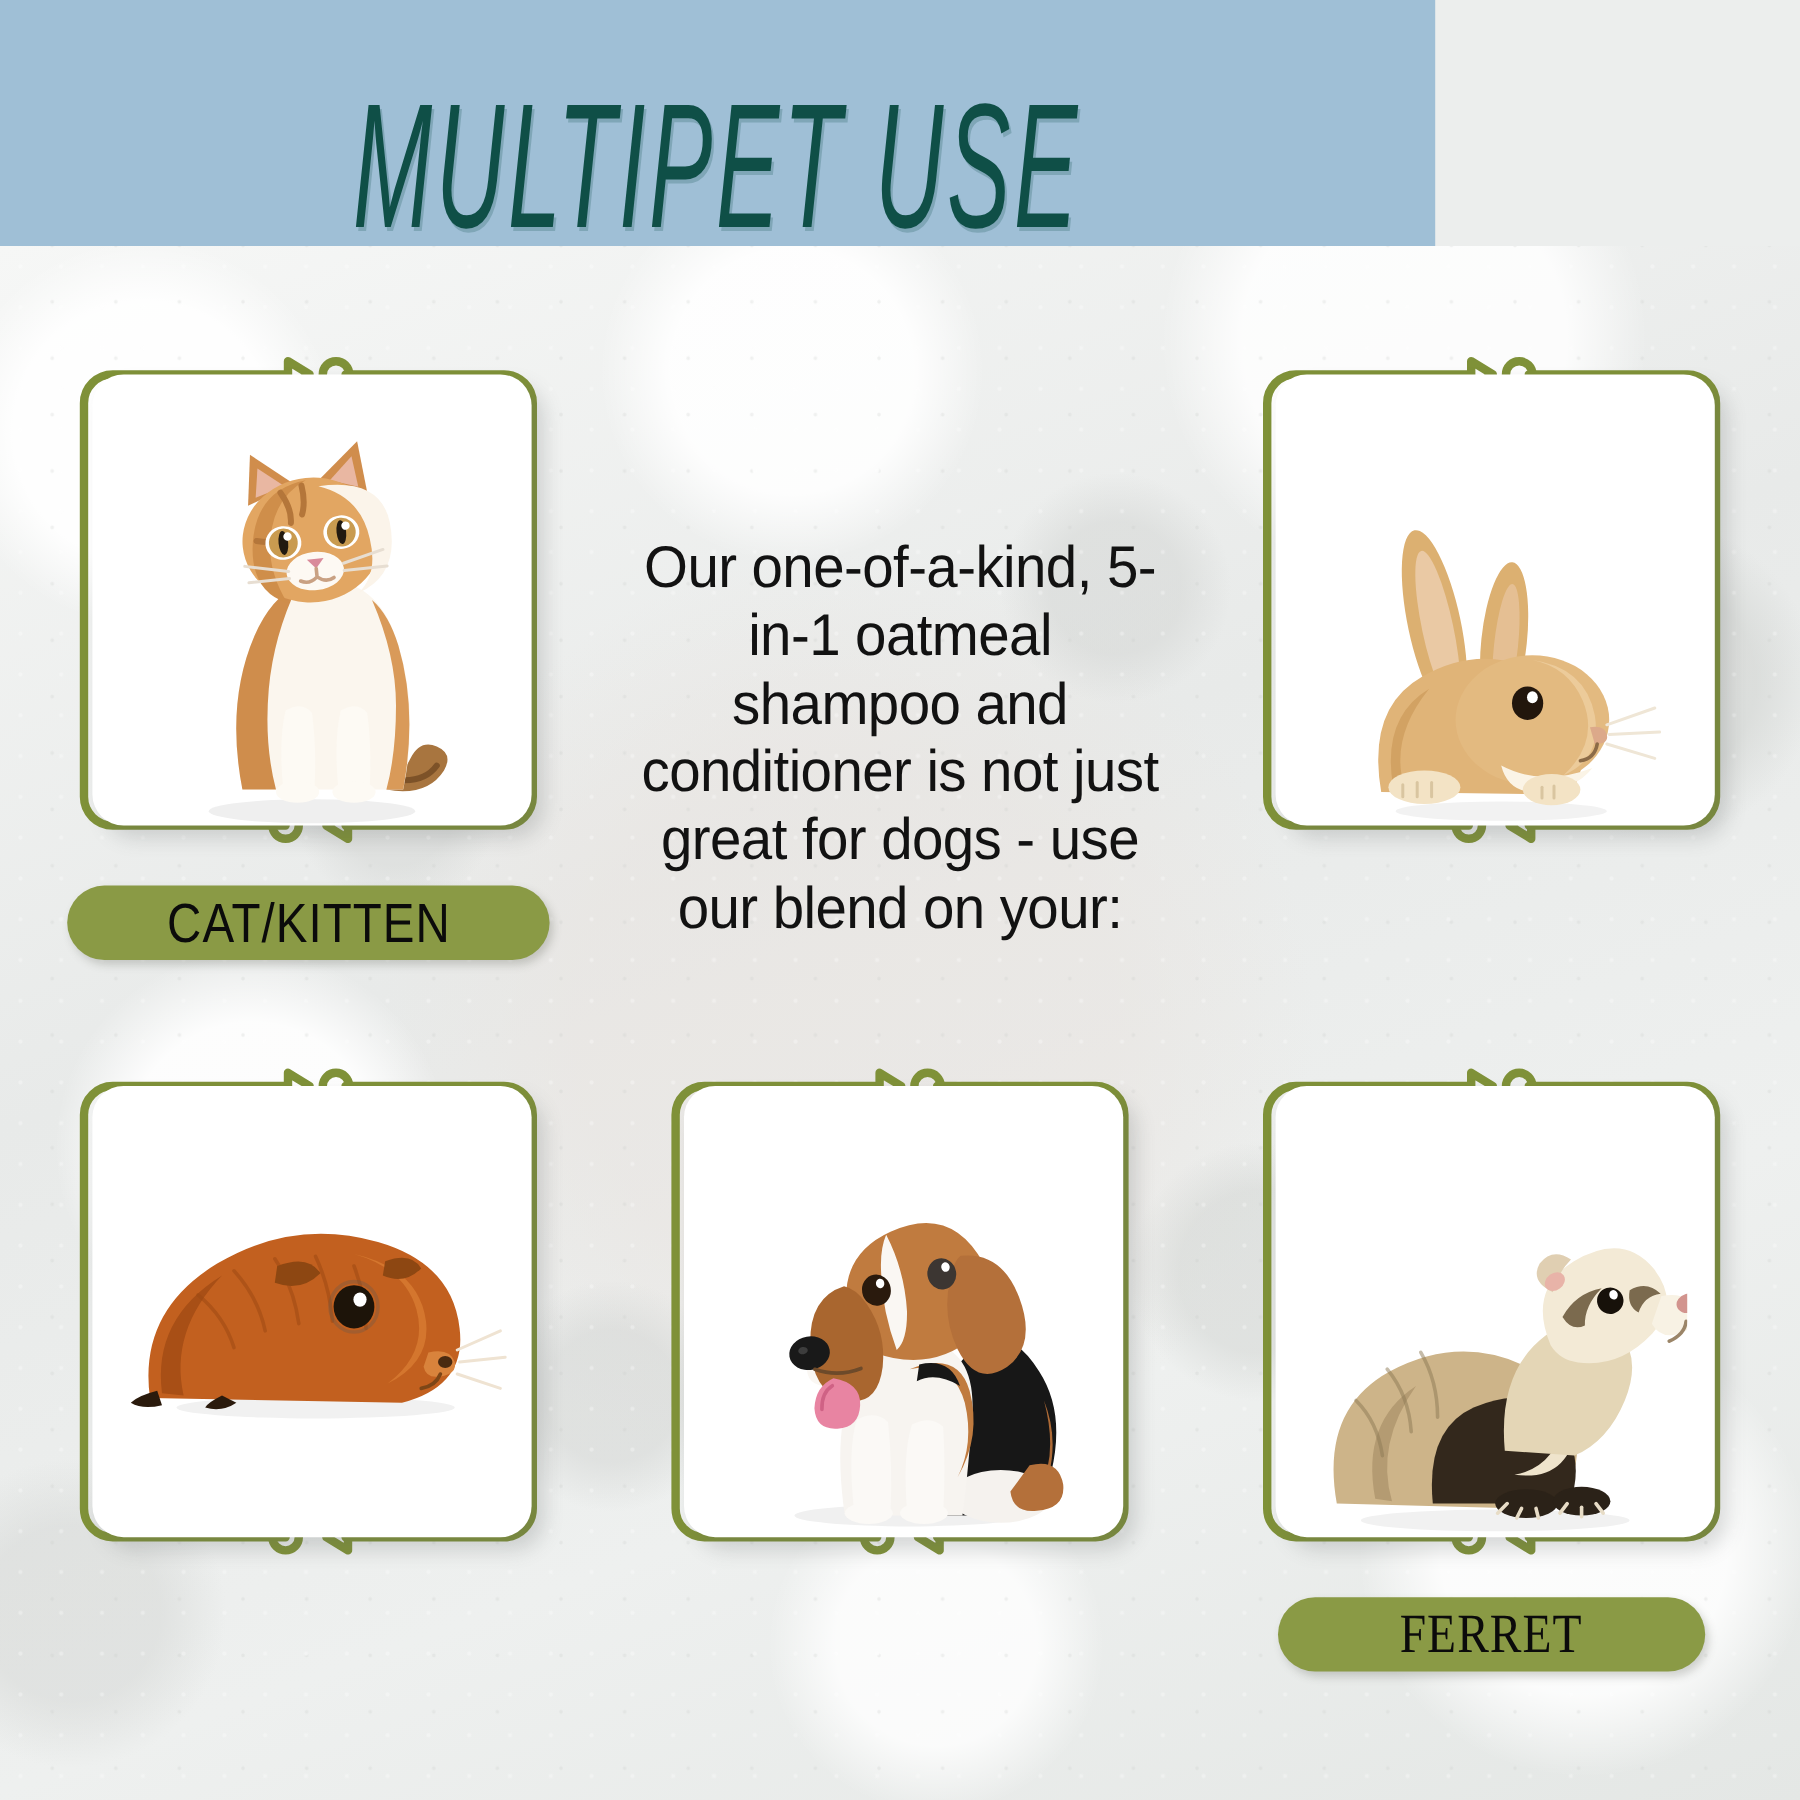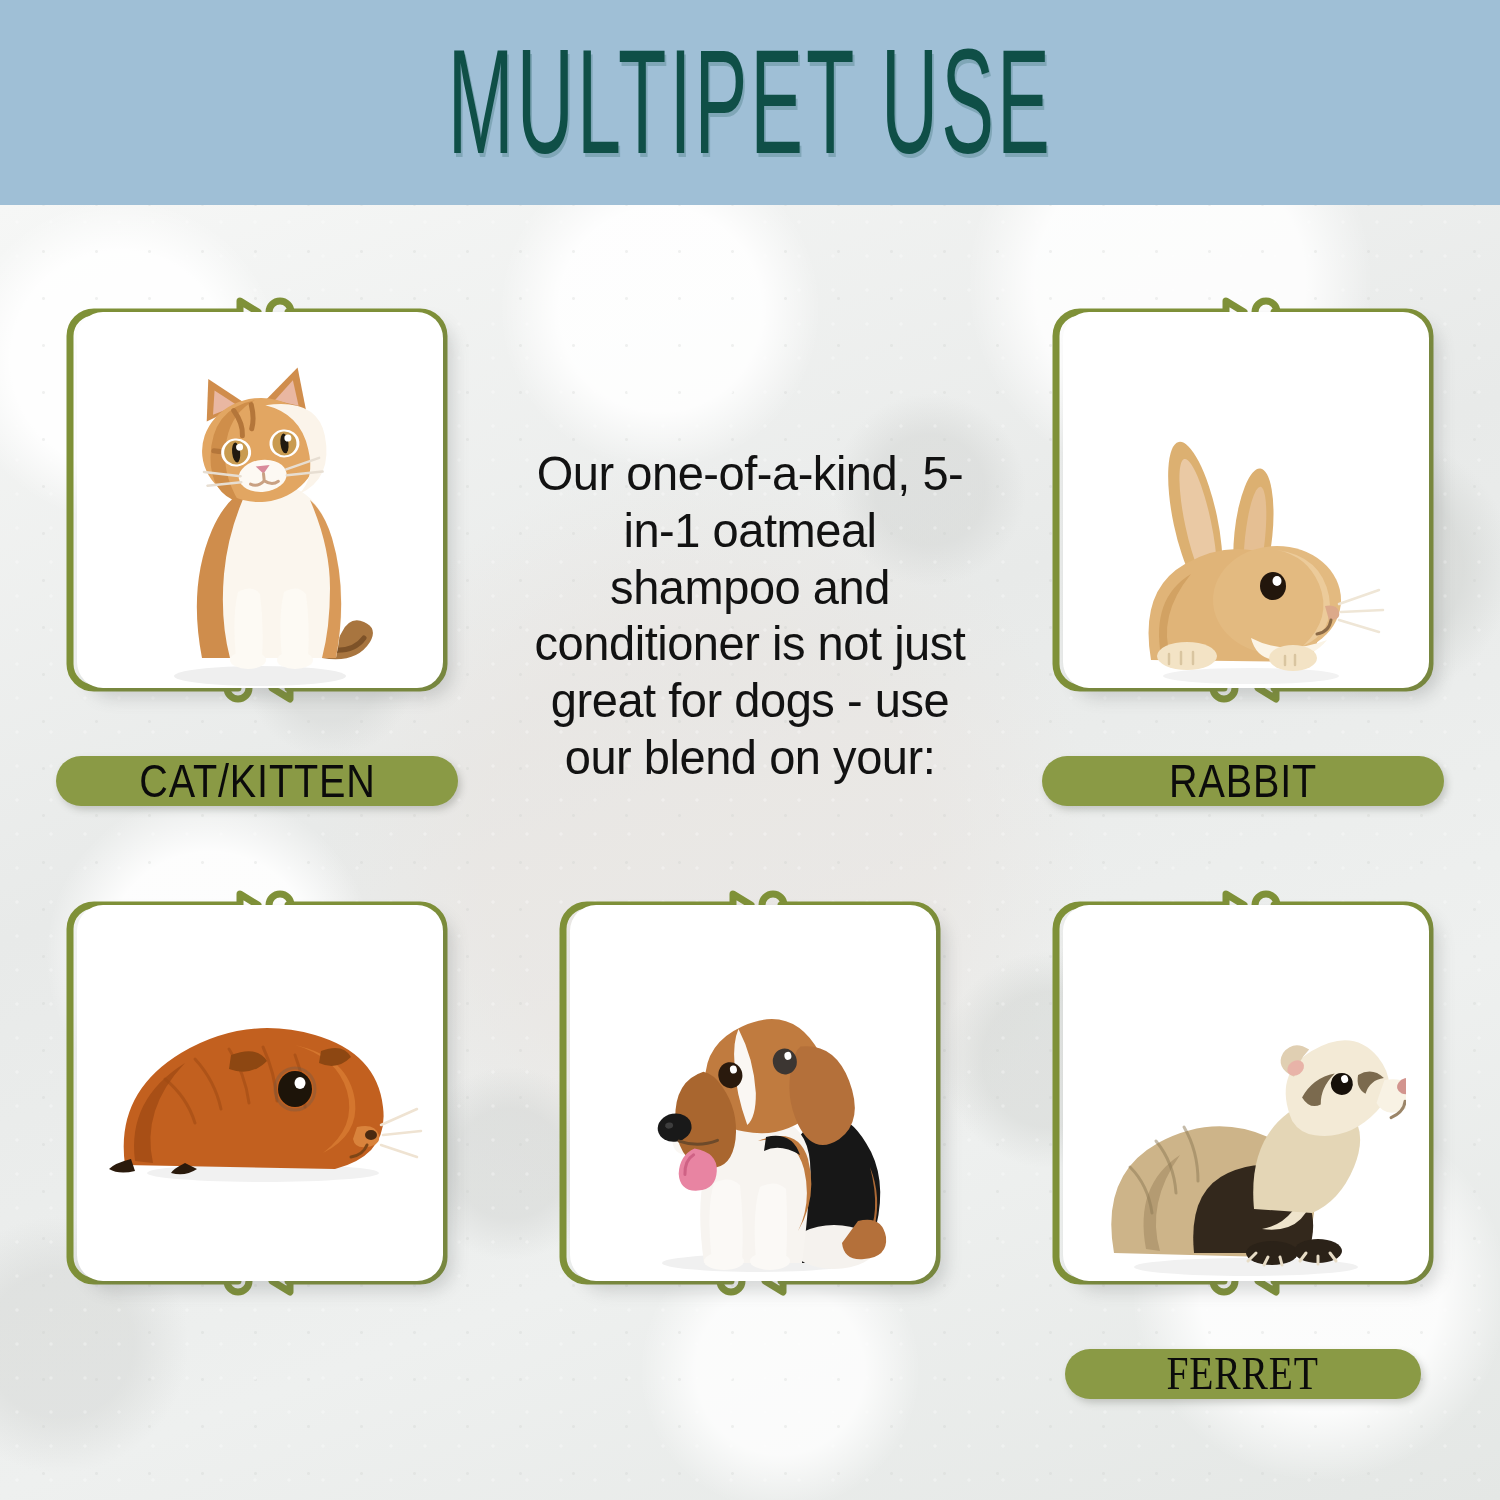--- a/index.html
+++ b/index.html
@@ -47,27 +47,28 @@
       radial-gradient(circle, rgba(255,255,255,.9) 1.2px, rgba(255,255,255,0) 2.2px),
       radial-gradient(circle, rgba(200,203,200,.7) 1px, rgba(255,255,255,0) 2px);
     background-size: 34px 34px, 53px 47px;
     background-position: 0 0, 17px 23px;
   }
 
   
   .header {
     position: absolute;
     top: 0; left: 0;
-    width: 1500px;
+    width: 1196px;
     height: 205px;
     background: #9fbfd6;
     display: flex;
-    align-items: center;
+    align-items: flex-end;
     justify-content: center;
     overflow: hidden;
+    font-style: italic;
   }
   .header-title {
     color: #0f4f47;
     font-size: 132px;
     line-height: 1;
     letter-spacing: 5px;
     font-weight: 400;
     transform: scaleX(.60) scaleY(1.12);
     transform-origin: center;
     white-space: nowrap;
@@ -122,24 +123,24 @@
     position: absolute;
     inset: 0;
     display: flex;
     align-items: flex-end;
     justify-content: center;
   }
 
   
   .pill {
     position: absolute;
-    top: 476px;
+    top: 458px;
     left: 14px;
     width: 402px;
-    height: 50px;
+    height: 62px;
     background: #8a9a45;
     border-radius: 32px;
     display: flex;
     align-items: center;
     justify-content: center;
     box-shadow: 3px 4px 7px rgba(80,85,70,.25);
   }
   .pill-text {
     color: #0b0b0b;
     font-size: 46px;
@@ -308,23 +309,20 @@
                 <path d="M68 266 v10"></path>
                   <path d="M80 264 v12"></path>
                   <path d="M92 264 v12"></path>
                 <path d="M184 268 v9"></path>
                   <path d="M194 267 v10"></path>
               </g>
             </svg>
           </div>
         </div>
       </div>
-      <div class="pill">
-        <span class="pill-text">RABBIT</span>
-      </div>
     </div>
 
     <div class="cell c3">
       <div class="frame">
         <svg class="frame-svg" viewBox="0 0 430 440">
           <g fill="none" stroke="#7f9138" stroke-width="7" stroke-linecap="round">
             <path d="M196 32 H52 A24 24 0 0 0 28 56 V384 A24 24 0 0 0 52 408 H196"></path>
             <path d="M246 32 H378 A24 24 0 0 1 402 56 V384 A24 24 0 0 1 378 408 H246"></path>
           </g>
           <path d="M198 21 L216 32 L198 43 Z" fill="none" stroke="#7f9138" stroke-width="7" stroke-linejoin="round"></path>

